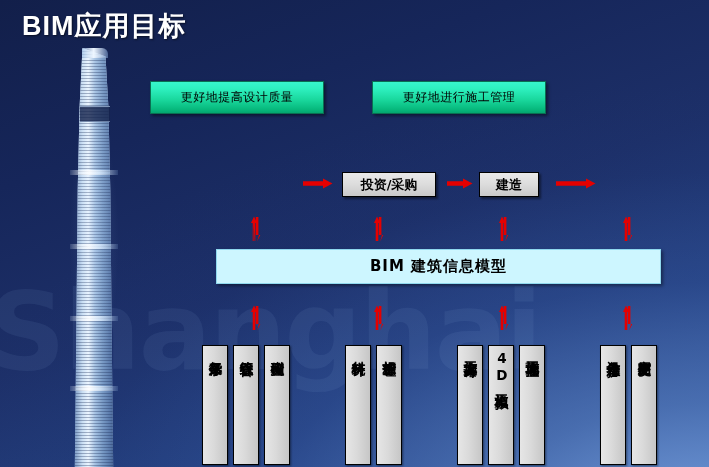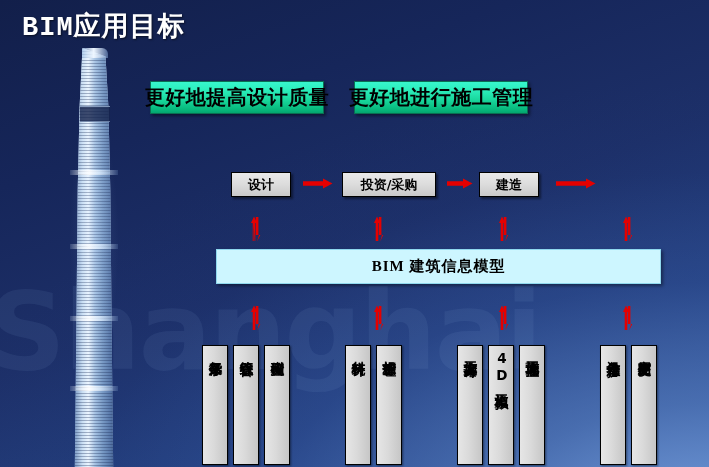--- a/index.html
+++ b/index.html
@@ -109,42 +109,42 @@
     width: 64px;
     height: 419px;
     background: radial-gradient(ellipse 55% 42% at 50% 46%, rgba(180,210,250,0.13), rgba(0,0,0,0) 70%);
   }
 
   
   .slide-title {
     position: absolute;
     left: 22px;
     top: 8px;
-    font-family: Liberation Mono, monospace;
+    font-family: Liberation Sans, sans-serif;
     font-size: 27px;
     font-weight: 700;
     color: #ffffff;
     letter-spacing: 1px;
     text-shadow: 1px 1px 2px rgba(0,0,0,0.55);
     white-space: nowrap;
   }
 
   
   .goal-box {
     position: absolute;
     height: 31px;
     background: linear-gradient(180deg, #37f6cd 0%, #2ef0bf 22%, #19d79c 58%, #07b97d 88%, #04a56f 100%);
     border: 1px solid #0a6f52;
     box-shadow: 2px 2px 3px rgba(0,0,0,0.45);
     display: flex;
     align-items: center;
     justify-content: center;
     color: #000000;
-    font-weight: 700;
-    font-size: 20px;
+    font-weight: 400;
+    font-size: 12px;
     letter-spacing: 0.5px;
     white-space: nowrap;
   }
 
   
   .proc-box {
     position: absolute;
     height: 23px;
     background: linear-gradient(180deg, #e9e9e9 0%, #dcdcdc 50%, #c9c9c9 100%);
     border: 1px solid #000000;
@@ -183,21 +183,20 @@
     border: 1px solid #8fd8ee;
     box-shadow: 2px 2px 3px rgba(0,0,0,0.40);
     display: flex;
     align-items: center;
     justify-content: center;
     color: #000000;
     font-weight: 700;
     font-size: 15px;
     letter-spacing: 1px;
     white-space: nowrap;
-    font-family: Liberation Serif, serif;
   }
 
   
   .vbox {
     position: absolute;
     top: 345px;
     height: 120px;
     width: 26px;
     background: linear-gradient(90deg, #e6e6e6 0%, #dadada 45%, #c6c6c6 100%);
     border: 1px solid #000000;
@@ -234,27 +233,24 @@
     <div class="tower-top-cap"></div>
     <div class="tower-sign"></div>
     <div class="tower-glow"></div>
   </div>
 
   <div class="slide-title">BIM应用目标</div>
 
   <div class="goal-box" style="left:150px; top:81px; width:172px">
     <span>更好地提高设计质量</span>
   </div>
-  <div class="goal-box" style="left:354px; top:81px; width:172px">
+  <div class="goal-box" style="left:372px; top:81px; width:172px">
     <span>更好地进行施工管理</span>
   </div>
 
-  <div class="proc-box" style="left:231px; top:172px; width:58px">
-    <span>设计</span>
-  </div>
   <div class="proc-box" style="left:342px; top:172px; width:92px">
     <span>投资/采购</span>
   </div>
   <div class="proc-box" style="left:479px; top:172px; width:58px">
     <span>建造</span>
   </div>
 
   <svg class="h-arrow" style="left:303px; top:178px; width:30px" viewBox="0 0 30 11">
     <path d="M0 3.3 H20 V0.5 L29.5 5.5 L20 10.5 V7.7 H0 Z" fill="#e50000"></path>
   </svg>

